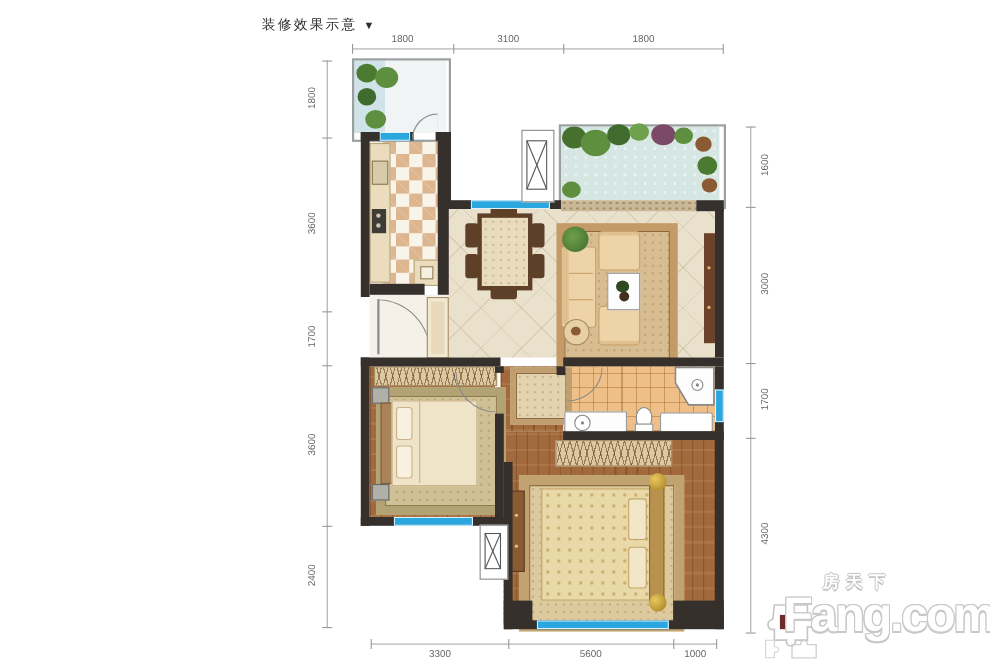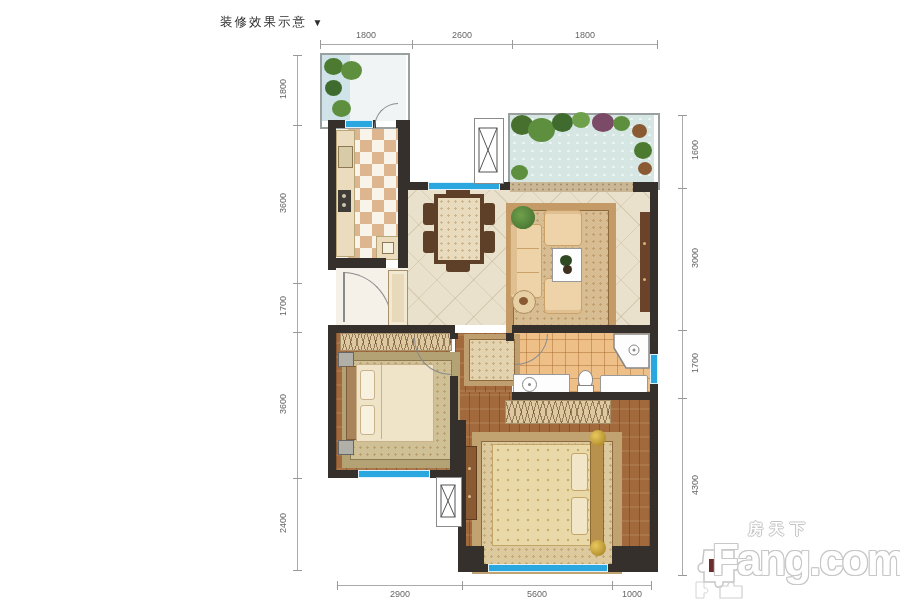--- a/index.html
+++ b/index.html
@@ -31,21 +31,21 @@
     background-image:radial-gradient(rgba(139,90,30,.30) 1px, transparent 1.4px);background-size:7px 7px;}
   .bush{position:absolute;border-radius:50%;}
   .arc{position:absolute;border:1.5px solid #8a8a8a;background:transparent;}
   .dimline{position:absolute;background:#aaa;}
   .tick{position:absolute;background:#999;}
   .dimlab{position:absolute;font-size:9px;color:#666;text-align:center;white-space:nowrap;}
   .dimlab.v{transform:rotate(-90deg);}
   .hangers{background-color:#ddc8a0;border:1px solid #a8906a;
     background-image:repeating-linear-gradient(75deg, transparent 0 5px, rgba(90,60,30,.55) 5px 6px),
                      repeating-linear-gradient(105deg, transparent 0 5px, rgba(90,60,30,.55) 5px 6px);}
-  .title{position:absolute;left:220px;top:14px;font-size:12.5px;letter-spacing:2px;color:#2f2f2f;}
+  .title{position:absolute;left:238px;top:14px;font-size:12.5px;letter-spacing:2px;color:#2f2f2f;}
   .wm-en{position:absolute;left:712px;top:535px;font-size:44px;font-weight:bold;letter-spacing:-2px;color:#fff;
     text-shadow:0 1px 0 #c8c8c8,0 -1px 0 #c8c8c8,1px 0 0 #c8c8c8,-1px 0 0 #c8c8c8,
                 1px 1px 0 #c8c8c8,-1px -1px 0 #c8c8c8,1px -1px 0 #c8c8c8,-1px 1px 0 #c8c8c8;}
   .wm-cn{position:absolute;left:748px;top:520px;font-size:15px;font-weight:bold;letter-spacing:6px;color:#fff;
     text-shadow:0 1px 0 #c4c4c4,0 -1px 0 #c4c4c4,1px 0 0 #c4c4c4,-1px 0 0 #c4c4c4;}
   .furn{position:absolute;}
 </style>
 </head>
 <body>
 
@@ -220,21 +220,21 @@
     </svg>
   </div>
 
   <div>
     <div class="dimline" style="left:320px;top:44px;width:338px;height:1px;"></div>
     <div class="tick" style="left:320px;top:40px;width:1px;height:9px;"></div>
     <div class="tick" style="left:412px;top:40px;width:1px;height:9px;"></div>
     <div class="tick" style="left:512px;top:40px;width:1px;height:9px;"></div>
     <div class="tick" style="left:657px;top:40px;width:1px;height:9px;"></div>
     <div class="dimlab" style="left:346px;top:30px;width:40px;">1800</div>
-    <div class="dimlab" style="left:442px;top:30px;width:40px;">2600</div>
+    <div class="dimlab" style="left:442px;top:30px;width:40px;">3100</div>
     <div class="dimlab" style="left:565px;top:30px;width:40px;">1800</div>
   </div>
 
   <div>
     <div class="dimline" style="left:297px;top:55px;width:1px;height:515px;"></div>
     <div class="tick" style="left:293px;top:55px;width:9px;height:1px;"></div>
     <div class="tick" style="left:293px;top:125px;width:9px;height:1px;"></div>
     <div class="tick" style="left:293px;top:283px;width:9px;height:1px;"></div>
     <div class="tick" style="left:293px;top:332px;width:9px;height:1px;"></div>
     <div class="tick" style="left:293px;top:478px;width:9px;height:1px;"></div>
@@ -258,21 +258,21 @@
     <div class="dimlab v" style="left:670px;top:358px;width:50px;">1700</div>
     <div class="dimlab v" style="left:670px;top:480px;width:50px;">4300</div>
   </div>
 
   <div>
     <div class="dimline" style="left:337px;top:585px;width:315px;height:1px;"></div>
     <div class="tick" style="left:337px;top:581px;width:1px;height:9px;"></div>
     <div class="tick" style="left:462px;top:581px;width:1px;height:9px;"></div>
     <div class="tick" style="left:612px;top:581px;width:1px;height:9px;"></div>
     <div class="tick" style="left:651px;top:581px;width:1px;height:9px;"></div>
-    <div class="dimlab" style="left:375px;top:589px;width:50px;">2900</div>
+    <div class="dimlab" style="left:375px;top:589px;width:50px;">3300</div>
     <div class="dimlab" style="left:512px;top:589px;width:50px;">5600</div>
     <div class="dimlab" style="left:607px;top:589px;width:50px;">1000</div>
   </div>
 
   <div>
     <svg class="abs" style="left:690px;top:538px;" width="58" height="62" viewBox="0 0 58 62">
       <path d="M14 12 h11 c-1.5 -7 9.5 -7 8 0 h11 v12 c7 -1.5 7 9.5 0 8 v12 h-11 c1.5 7 -9.5 7 -8 0 h-11 v-10 c-6.5 2 -8.5 -8 -1.5 -9 z" fill="#ffffff" stroke="#c6c6c6" stroke-width="1.5"></path>
       <rect x="19" y="21" width="11" height="13" fill="#6e2b2b"></rect>
       <path d="M30 48 h8 c-1 -5 7 -5 6 0 h8 v12 h-22 z" fill="none" stroke="#cfcfcf" stroke-width="1.2"></path>
       <path d="M6 44 h8 v6 c5 -1 5 6 0 5 v5 h-8 z" fill="none" stroke="#d4d4d4" stroke-width="1"></path>

